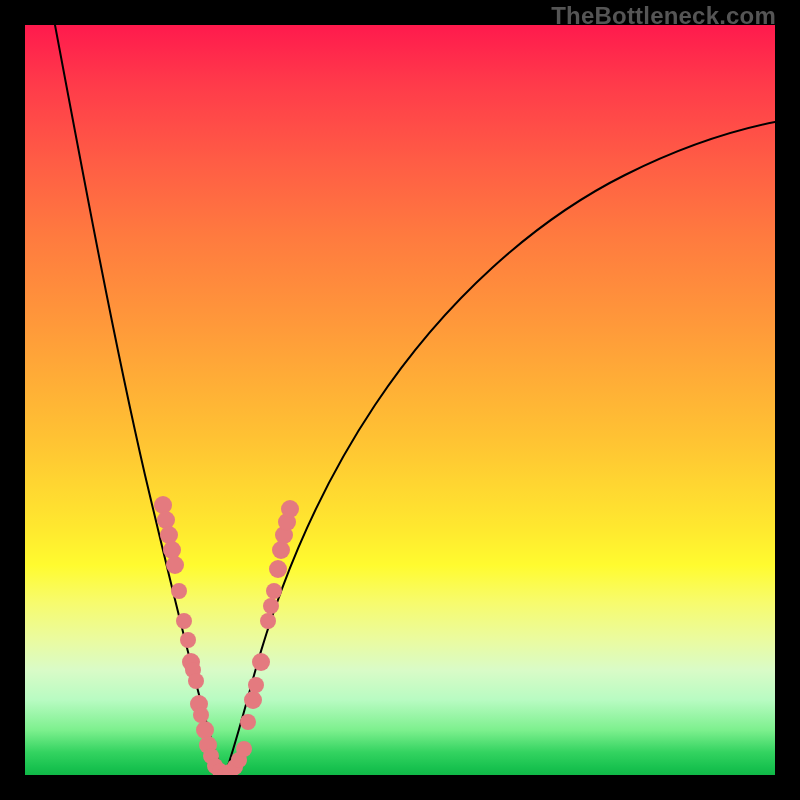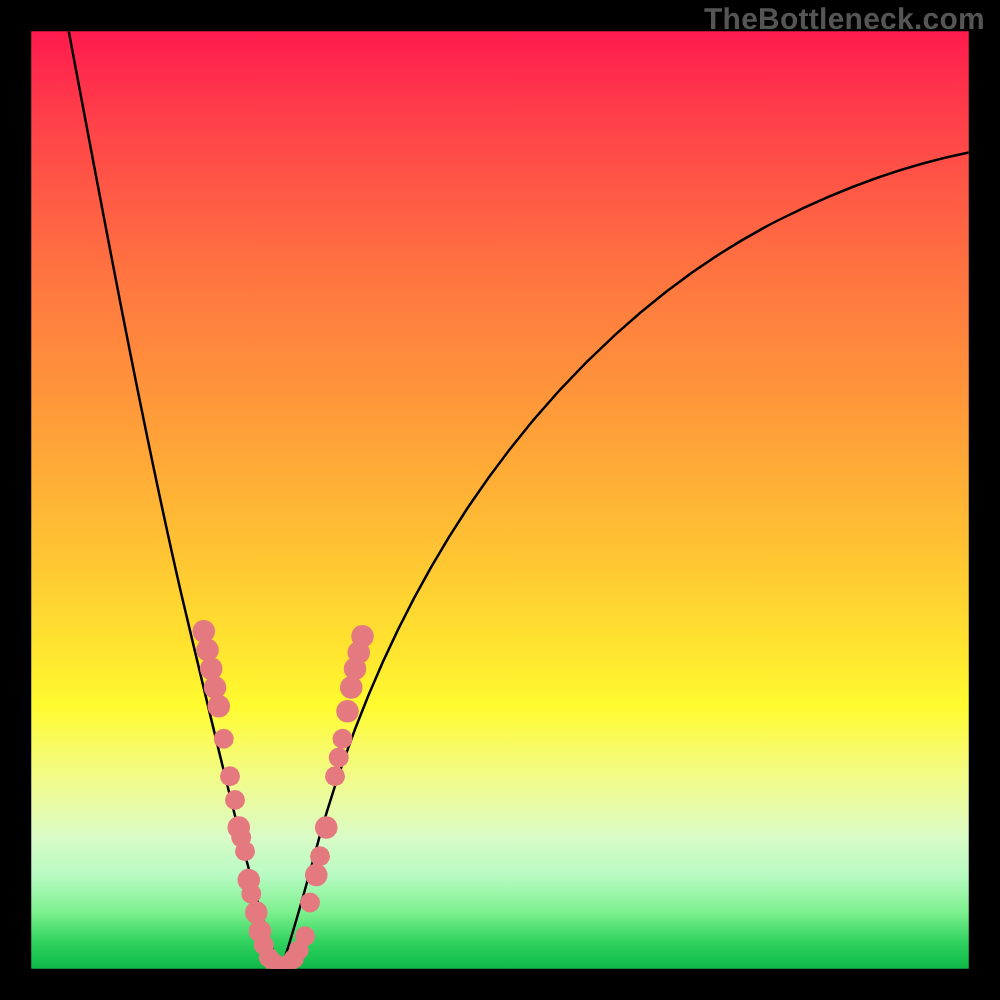--- a/index.html
+++ b/index.html
@@ -45,21 +45,21 @@
       #7df08e 94%,
       #33d360 97%,
       #18c24f 99%,
       #10b847 100%
     );
   }
 
   .watermark {
     position: absolute;
     top: 2px;
-    right: 12px;
+    right: 24px;
     font-size: 24px;
     font-weight: 600;
     color: #555555;
     letter-spacing: 0.2px;
     user-select: none;
   }
 
   svg.curves {
     position: absolute;
     left: 0;

